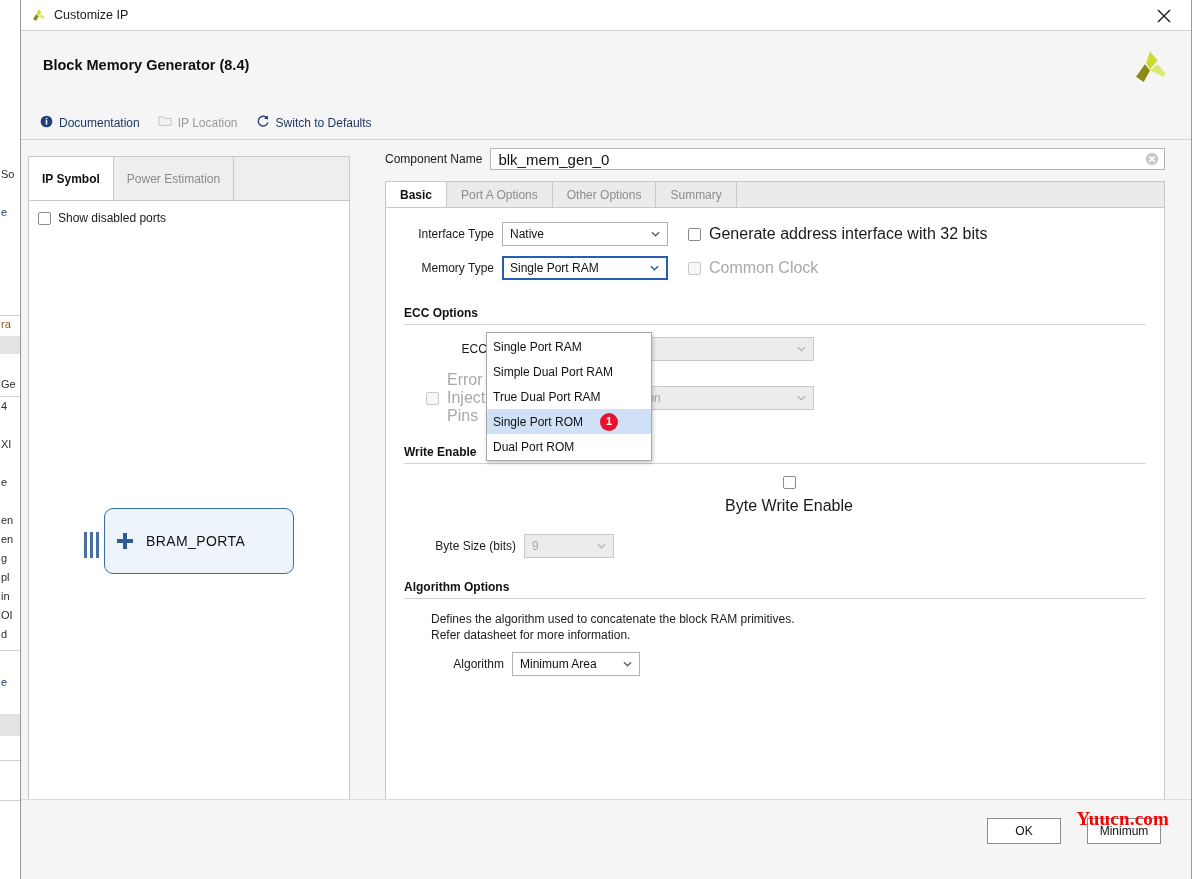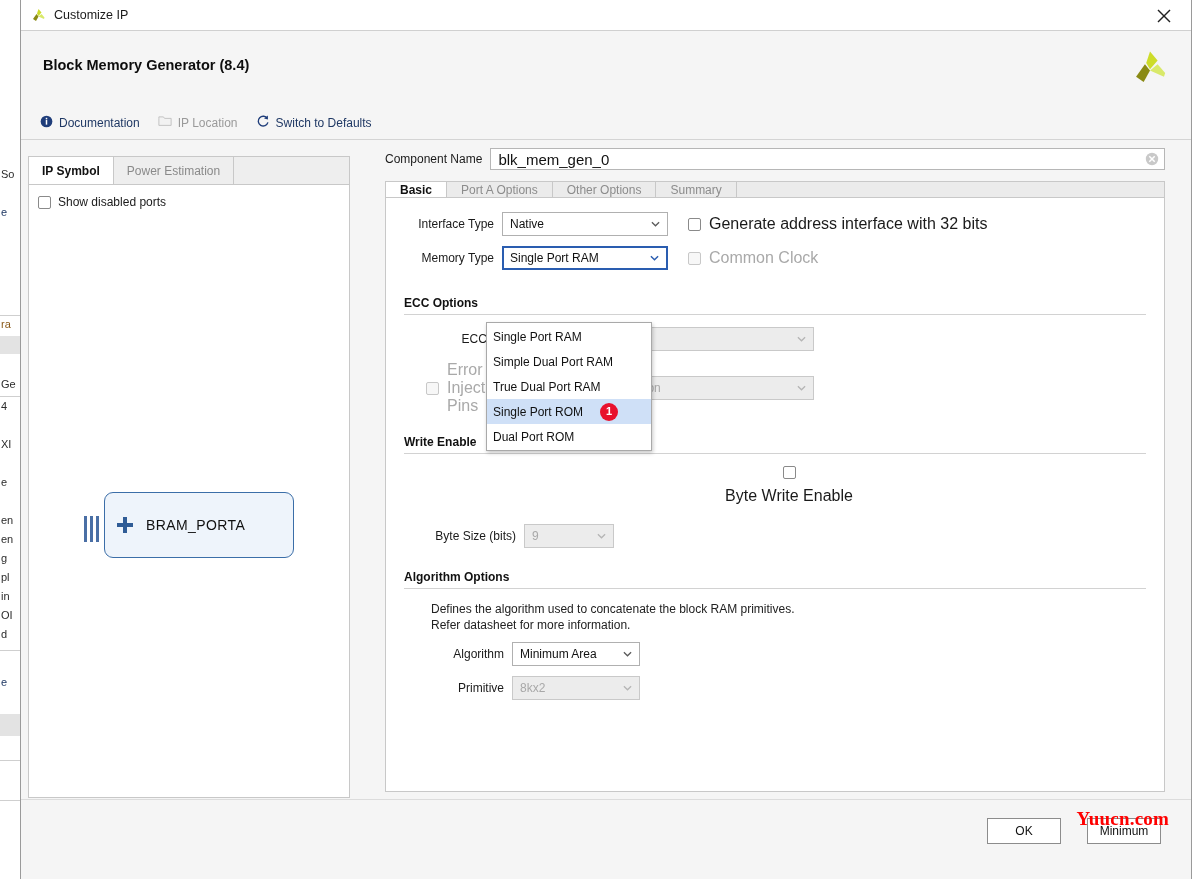--- a/index.html
+++ b/index.html
@@ -146,21 +146,21 @@
   
   .left-panel {
     position: absolute;
     left: 7px;
     top: 16px;
     width: 322px;
     height: 642px;
   }
   .lp-tabs {
     display: flex;
-    height: 28px;
+    height: 44px;
     background: #eeeeee;
     border: 1px solid #c8c8c8;
     border-bottom: none;
     box-sizing: border-box;
     align-items: stretch;
   }
   .lp-tab {
     display: flex; align-items: center;
     padding: 0 13px;
     font-size: 12px;
@@ -281,21 +281,21 @@
     background: transparent;
   }
   .clear-icon {
     position: absolute;
     right: 5px; top: 3px;
     cursor: pointer;
   }
 
   .tabs {
     display: flex;
-    height: 16px;
+    height: 26px;
     align-items: stretch;
     background: #ebebeb;
     border: 1px solid #c8c8c8;
     border-bottom: none;
     box-sizing: border-box;
   }
   .tab {
     display: flex; align-items: center;
     padding: 0 14px;
     font-size: 12px;
@@ -735,31 +735,20 @@
             <span class="flabel" style="width:108px;">Algorithm</span>
             <div class="combo" style="width:128px;">
               <span>Minimum Area</span>
               <span class="caret">
                 <svg width="9" height="6" viewBox="0 0 10 6">
                     <polyline points="1,1 5,5 9,1" fill="none" stroke="#5a5a5a" stroke-width="1.4"></polyline>
                   </svg>
               </span>
             </div>
           </div>
-          <div class="frow">
-            <span class="flabel" style="width:108px;">Primitive</span>
-            <div class="combo disabled" style="width:128px;">
-              <span>8kx2</span>
-              <span class="caret">
-                <svg width="9" height="6" viewBox="0 0 10 6">
-                    <polyline points="1,1 5,5 9,1" fill="none" stroke="#b5b5b5" stroke-width="1.4"></polyline>
-                  </svg>
-              </span>
-            </div>
-          </div>
         </div>
 
         <div class="dropdown">
           <div class="dd-item">
             <span>Single Port RAM</span>
           </div>
           <div class="dd-item">
             <span>Simple Dual Port RAM</span>
           </div>
           <div class="dd-item">

